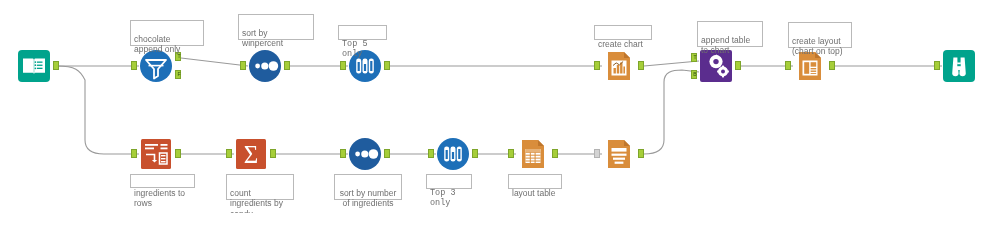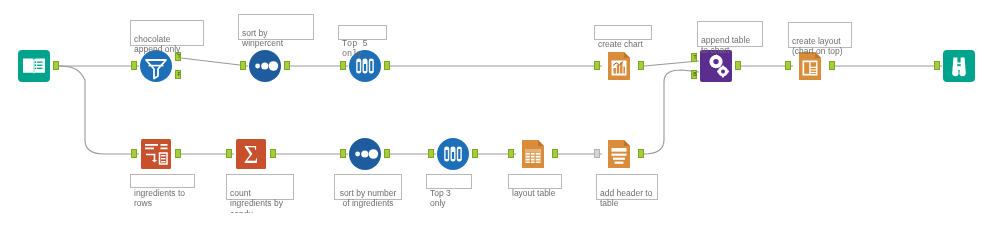--- a/index.html
+++ b/index.html
@@ -295,21 +295,21 @@
       </g>
       <g fill="#1d6fb8">
         <rect x="9.6" y="13" width="2.2" height="9"></rect>
         <rect x="15.9" y="15" width="2.2" height="7"></rect>
         <rect x="22.2" y="12" width="2.2" height="10"></rect>
       </g>
     </svg>
     <span class="anch in"></span>
     <span class="anch out"></span>
   </div>
-  <div class="note" style="left:426px;top:174px;width:46px;height:15px;">
+  <div class="note" style="left:426px;top:174px;width:46px;height:15px;font-family:Liberation Mono, monospace;">
     <span>Top 3 only</span>
   </div>
 
   <div class="tool" style="left:516px;top:137px;">
     <svg class="glyph" viewBox="0 0 34 34" xmlns="http://www.w3.org/2000/svg">
       <path d="M6 3h16l6 6v22H6z" fill="#d98d3b"></path>
       <path d="M22 3l6 6h-6z" fill="#bf762c"></path>
       <rect x="9.5" y="12" width="15" height="14" fill="#ffffff"></rect>
       <g stroke="#d98d3b" stroke-width="1">
         <path d="M9.5 15.3h15M9.5 18.2h15M9.5 21.1h15M9.5 24h15"></path>
@@ -331,17 +331,14 @@
       <g fill="#ffffff">
         <rect x="9.5" y="11" width="15" height="3.6"></rect>
         <rect x="9.5" y="16.6" width="15" height="2.2"></rect>
         <rect x="11" y="20.6" width="12" height="2.2"></rect>
         <rect x="12.6" y="24.6" width="8.8" height="2.2"></rect>
       </g>
     </svg>
     <span class="anch in grey"></span>
     <span class="anch out"></span>
   </div>
-  <div class="note" style="left:596px;top:174px;width:62px;height:26px;">
-    <span>add header to table</span>
-  </div>
 
 </div>
 
 </body></html>

